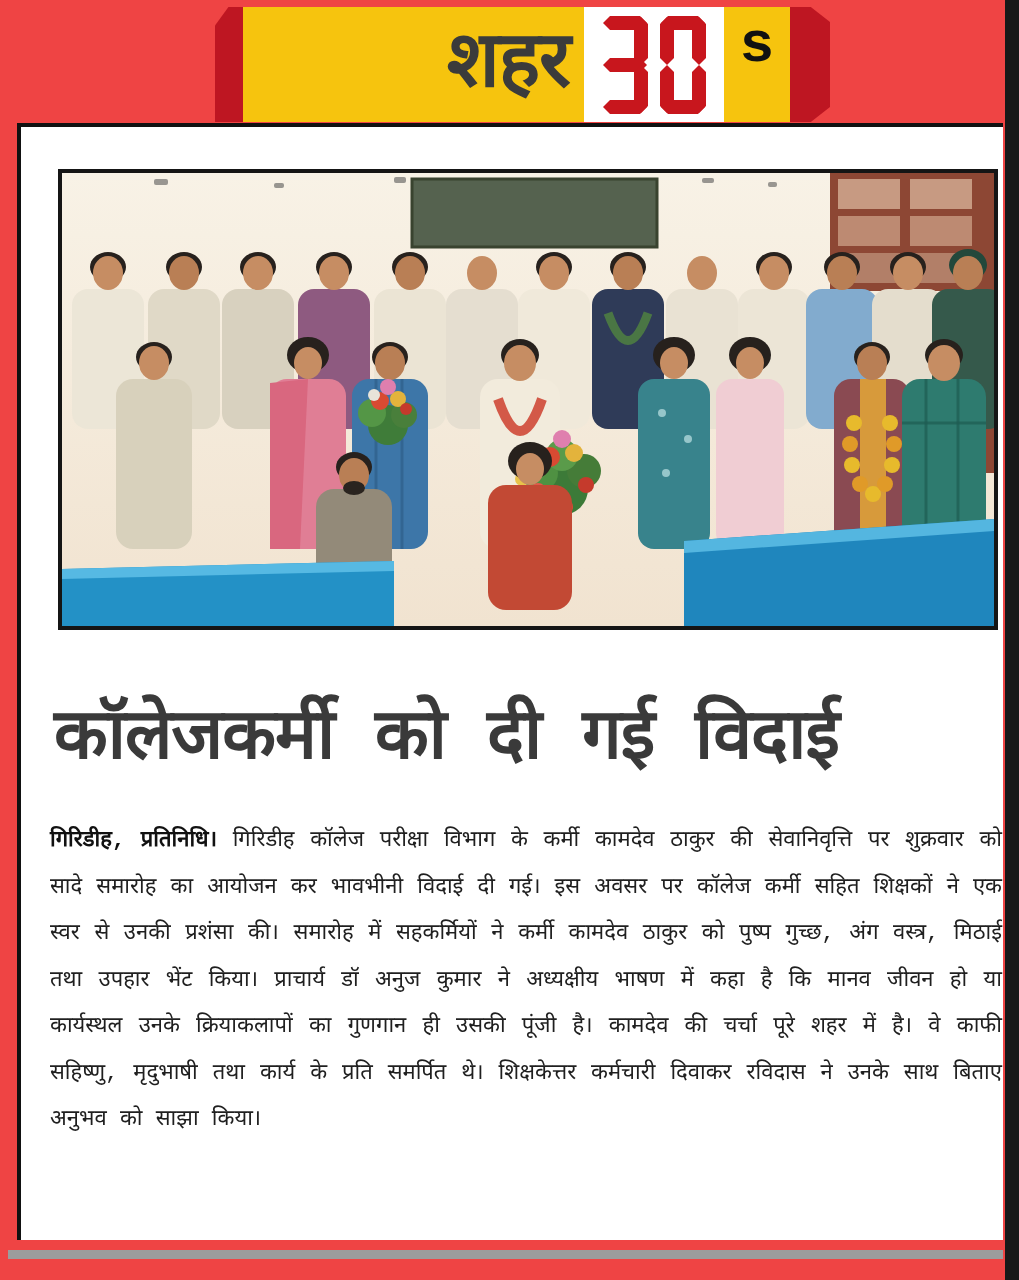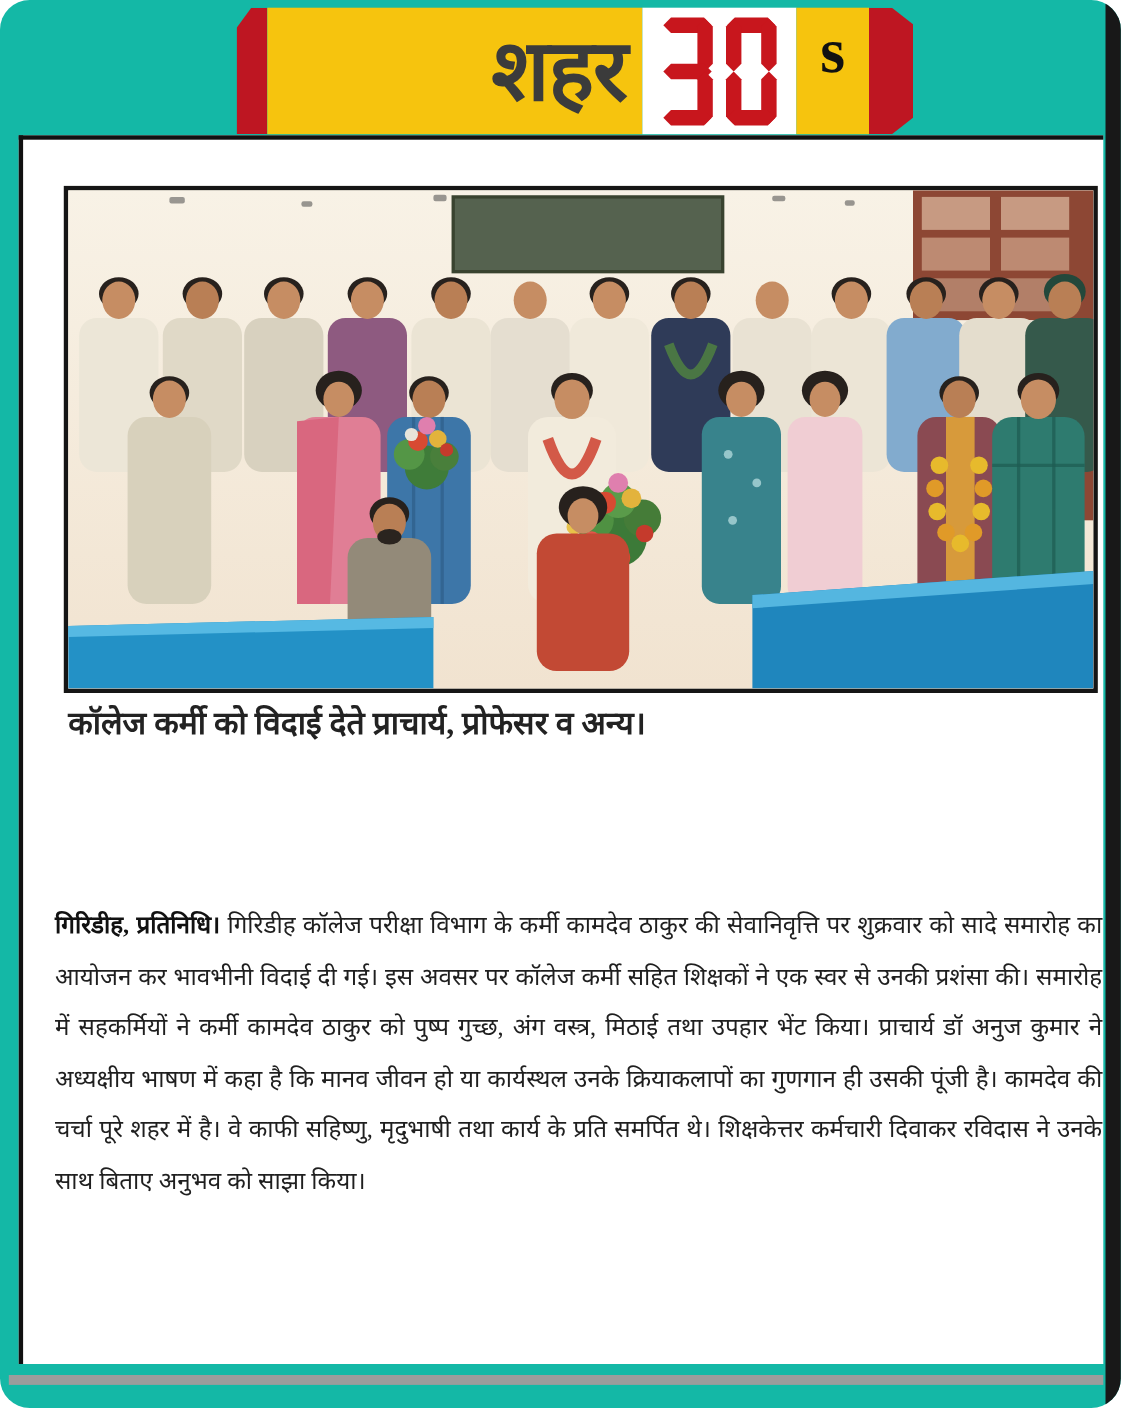--- a/index.html
+++ b/index.html
@@ -1,22 +1,21 @@
 <!DOCTYPE html>
 <html lang="hi"><head>
 <meta charset="utf-8">
 <style>
   html,body{margin:0;padding:0;background:#ffffff;}
   .page{
     position:relative;
     width:1019px;height:1280px;
-    background:#14b8a6;
+    background:#ef4444;
     overflow:hidden;
-    font-family:Liberation Serif, serif;
-    border-radius:27px;
+    font-family:Liberation Mono, monospace;
   }
   
   .edge-strip{position:absolute;top:0;right:0;width:14px;height:1280px;background:#181818;}
 
   
   .banner{position:absolute;left:215px;top:7px;width:615px;height:115px;display:flex;z-index:5;}
   .banner .stripe-left{width:28px;background:#BE1622;clip-path:polygon(0 16%,48% 0,100% 0,100% 100%,0 100%);}
   .banner .yellow-main{flex:1;background:#F6C40E;display:flex;align-items:center;justify-content:flex-end;padding-right:14px;}
   .banner .section-label{font-size:78px;font-weight:700;color:#3B3B3B;line-height:1;letter-spacing:-1px;}
   .banner .digit-box{width:140px;background:#ffffff;display:flex;align-items:center;justify-content:center;}
@@ -309,22 +308,22 @@
           <ellipse cx="0" cy="296" rx="14" ry="16" fill="#C68D63"></ellipse>
         </g>
 
       <polygon points="0,396 332,388 332,453 0,453" fill="#2391C6"></polygon>
       <polygon points="0,396 332,388 332,398 0,406" fill="#56B9E3"></polygon>
       <polygon points="622,368 932,346 932,453 622,453" fill="#1F86BD"></polygon>
       <polygon points="622,368 932,346 932,358 622,380" fill="#54B6E0"></polygon>
     </svg>
   </figure>
 
-  <div class="caption">कॉलेज कर्मी को विदाई देते प्राचार्य, प्रोफेसर व अन्य।</div>
-
+
+  <h1 class="headline" style="margin:0">कॉलेजकर्मी को दी गई विदाई</h1>
 
   <p class="body-text" style="margin:0">
     <span class="byline">गिरिडीह, प्रतिनिधि।</span>
     <span>गिरिडीह कॉलेज परीक्षा विभाग के कर्मी कामदेव ठाकुर की सेवानिवृत्ति पर शुक्रवार को सादे समारोह का आयोजन कर भावभीनी विदाई दी गई। इस अवसर पर कॉलेज कर्मी सहित शिक्षकों ने एक स्वर से उनकी प्रशंसा की। समारोह में सहकर्मियों ने कर्मी कामदेव ठाकुर को पुष्प गुच्छ, अंग वस्त्र, मिठाई तथा उपहार भेंट किया। प्राचार्य डॉ अनुज कुमार ने अध्यक्षीय भाषण में कहा है कि मानव जीवन हो या कार्यस्थल उनके क्रियाकलापों का गुणगान ही उसकी पूंजी है। कामदेव की चर्चा पूरे शहर में है। वे काफी सहिष्णु, मृदुभाषी तथा कार्य के प्रति समर्पित थे। शिक्षकेत्तर कर्मचारी दिवाकर रविदास ने उनके साथ बिताए अनुभव को साझा किया।</span>
   </p>
 
   <div class="bottom-rule"></div>
 
 </div>
 

